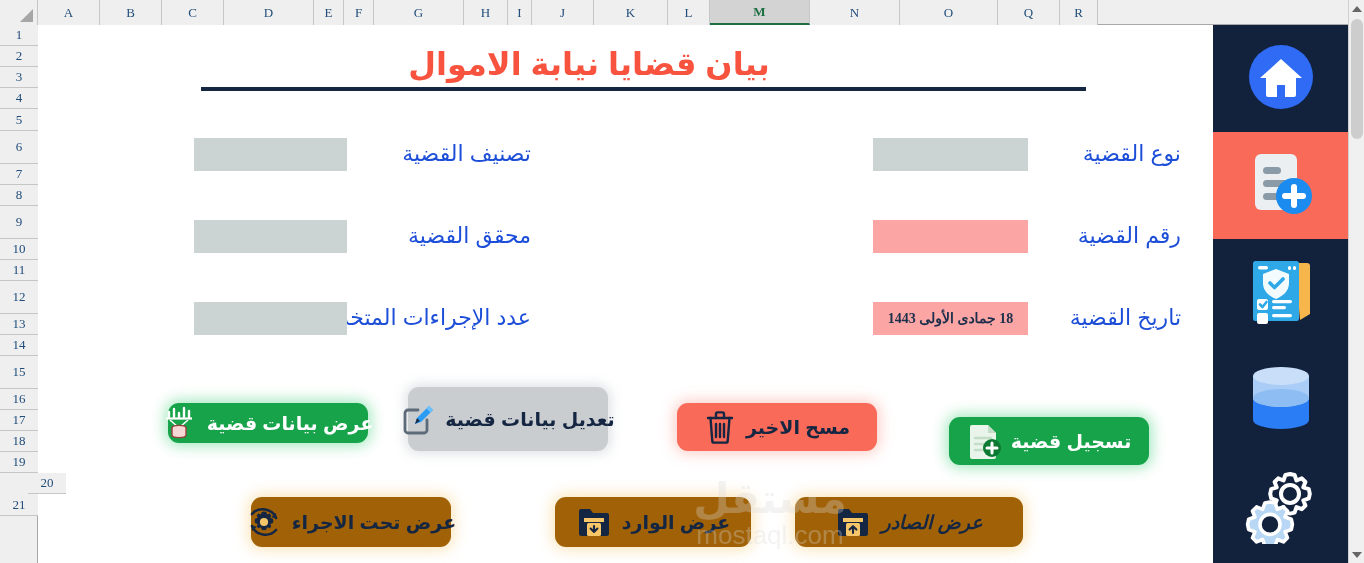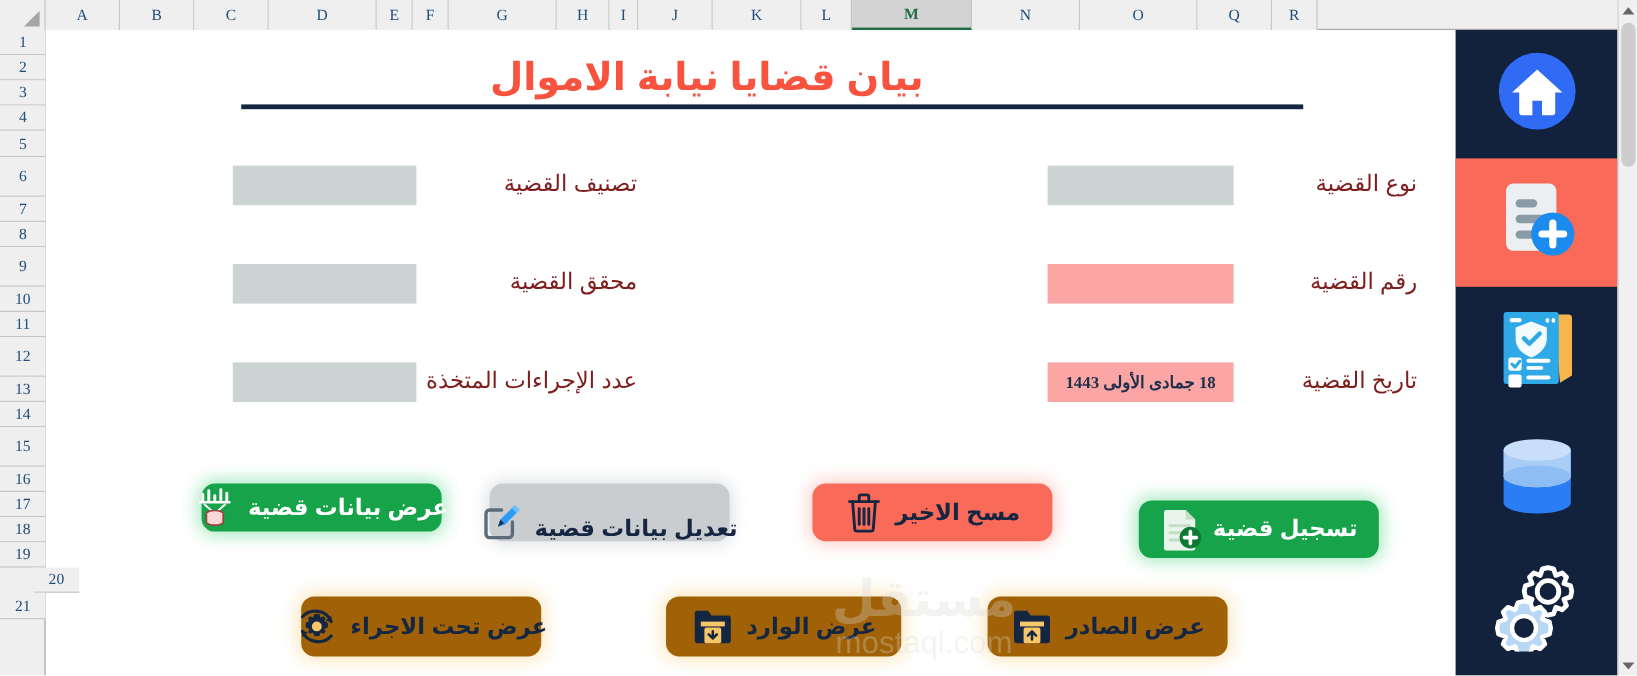--- a/index.html
+++ b/index.html
@@ -119,21 +119,21 @@
   }
   .title-rule {
     position: absolute; top: 62px; left: 162px;
     width: 885px; height: 4px;
     background: #152642;
   }
 
   .field-row { position: absolute; height: 38px; }
   .field-label {
     position: absolute; top: 0;
-    font-size: 19px; color: #7f1d1d;
+    font-size: 22px; color: #1d4ed8;
     white-space: nowrap; line-height: 38px;
   }
   .field-box {
     position: absolute; top: 3px;
     height: 33px;
   }
   .field-box.gray   { background: #ccd4d3; }
   .field-box.yellow { background: #fca5a5; }
   .field-value {
     width: 100%; height: 100%;
@@ -329,21 +329,21 @@
             <path d="M12 9 V5 a1.6 1.6 0 0 1 1.6 -1.6 h4.8 A1.6 1.6 0 0 1 20 5 V9"></path>
             <path d="M6.5 9 L8.3 32 a1.8 1.8 0 0 0 1.8 1.6 h11.8 a1.8 1.8 0 0 0 1.8 -1.6 L25.5 9"></path>
             <line x1="12" y1="15" x2="12" y2="28"></line>
             <line x1="16" y1="15" x2="16" y2="28"></line>
             <line x1="20" y1="15" x2="20" y2="28"></line>
           </g>
         </svg>
       </span>
     </div>
 
-    <div class="btn gray" style="top:378px; right:605px; width:200px; height:48px;align-items:flex-end;">
+    <div class="btn gray" style="top:362px; right:605px; width:200px; height:64px;">
       <span class="btn-label">تعديل بيانات قضية</span>
       <span class="btn-icon">
         <svg width="34" height="34" viewBox="0 0 34 34">
           <path d="M26 18 v10 a3 3 0 0 1 -3 3 H7 a3 3 0 0 1 -3 -3 V11 a3 3 0 0 1 3 -3 h10" fill="none" stroke="#5d6b78" stroke-width="2.8" stroke-linecap="round"></path>
           <path d="M14 22 l2 -6 L28 4 l4 4 L20 20 z" fill="#2b9bf4"></path>
           <path d="M14 22 l2 -6 L19 19 z" fill="#1b2f4b"></path>
           <path d="M28 4 l4 4 l-2.5 2.5 l-4 -4 z" fill="#6cc3ff"></path>
         </svg>
       </span>
     </div>
@@ -360,21 +360,21 @@
             <line x1="26" y1="11" x2="26" y2="5"></line>
           </g>
           <line x1="3" y1="12.5" x2="29" y2="12.5" stroke="#ffffff" stroke-width="2.2"></line>
           <path d="M7 14 L15 21 M25 14 L17 21" stroke="#ffffff" stroke-width="1.6"></path>
           <ellipse cx="16" cy="22" rx="7" ry="2.6" fill="#f6d9d6" stroke="#9b3f3f" stroke-width="1.4"></ellipse>
           <path d="M9 22 v7 a7 2.6 0 0 0 14 0 v-7" fill="#f6d9d6" stroke="#9b3f3f" stroke-width="1.4"></path>
         </svg>
       </span>
     </div>
 
-    <div class="btn orange" style="top:472px; right:190px; width:200px; height:50px;">
+    <div class="btn orange" style="top:472px; right:190px; width:228px; height:50px;font-style:italic;">
       <span class="btn-label">عرض الصادر</span>
       <span class="btn-icon">
         <svg width="36" height="34" viewBox="0 0 36 34">
           <path d="M3 6 a2 2 0 0 1 2 -2 h9 l3 4 h14 a2 2 0 0 1 2 2 v3 H3 z" fill="#152642"></path>
           <rect x="3" y="11" width="30" height="20" rx="2.5" fill="#152642"></rect>
           <rect x="8" y="13" width="20" height="4" fill="#f7c668"></rect>
           <rect x="11" y="18" width="14" height="13" rx="1.5" fill="#f7c668"></rect>
           <path d="M18 28 V22 M14.6 24.6 L18 21.2 L21.4 24.6" fill="none" stroke="#152642" stroke-width="2.1" stroke-linecap="round" stroke-linejoin="round"></path>
         </svg>
       </span>

